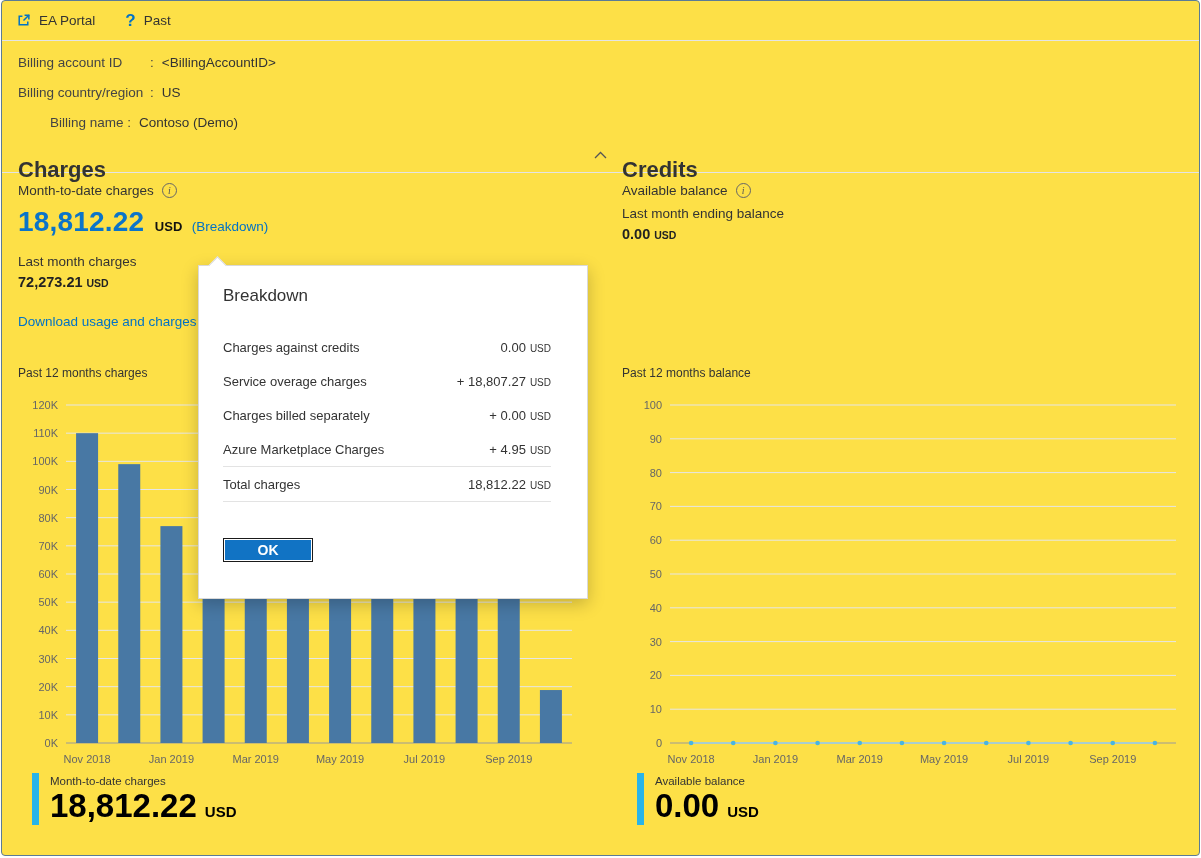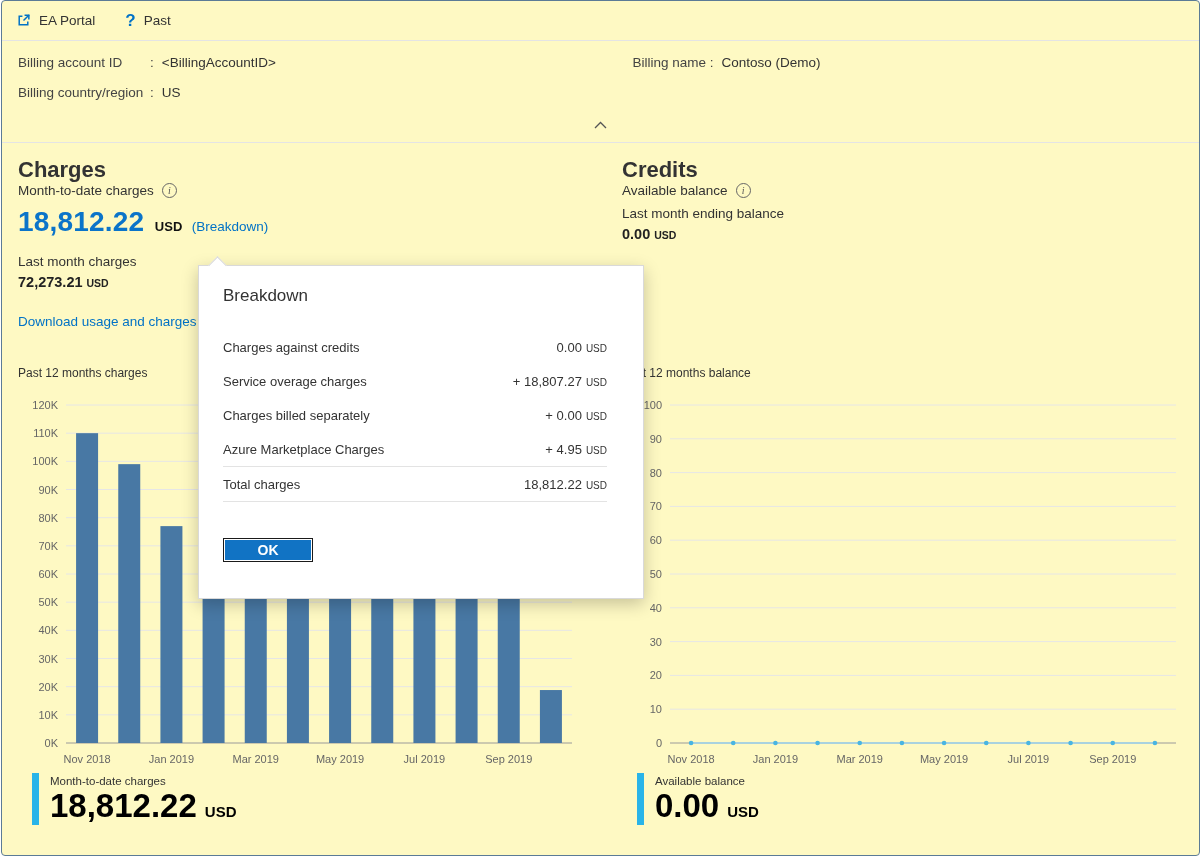--- a/index.html
+++ b/index.html
@@ -1,30 +1,30 @@
 <!DOCTYPE html>
 <html><head>
 <meta charset="utf-8">
 <style>
   * { box-sizing: border-box; margin: 0; padding: 0; }
   html,body { background:#fff; }
   body { font-family:"Liberation Sans","DejaVu Sans",sans-serif; color:#333; }
 
   .page { position:relative; width:1199px; height:856px; margin:0 auto;
-          border:1px solid #5b7b96; border-radius:4px; background:#fef9c3; overflow:hidden; }
+          border:1px solid #5b7b96; border-radius:4px; background:#fde047; overflow:hidden; }
 
   
   .topbar { display:flex; align-items:center; height:40px; border-bottom:1px solid #e4e4e4;
             padding:0 14px; gap:30px; }
   .topbar-item { display:flex; align-items:center; gap:8px; font-size:13.5px; color:#333; cursor:pointer; }
   .q-icon { color:#0072c6; font-weight:bold; font-size:17px; line-height:1; }
 
   
   .billing { padding:14px 16px 4px; border-bottom:1px solid #e4e4e4; font-size:13.5px; color:#444; }
-  .billing-grid { display:grid; grid-template-columns:1fr 1fr; }
+  .billing-grid { display:grid; grid-template-columns:1fr; }
   .billing-row { margin-bottom:15px; white-space:nowrap; }
   .b-label { display:inline-block; min-width:132px; }
   .b-colon { margin:0 8px 0 0; }
   .b-value { color:#333; }
   .billing-cell.right { padding-left:32px; }
   .chevron-wrap { text-align:center; padding:2px 0 6px; cursor:pointer; }
 
   
   .col { position:absolute; top:150px; width:566px; }
   .col.left  { left:16px; }
@@ -50,21 +50,21 @@
   .footer-metric { position:absolute; top:772px; display:flex; }
   .footer-metric.fm-left  { left:30px; }
   .footer-metric.fm-right { left:635px; }
   .accent { width:7px; background:#29b4e8; }
   .fm-body { margin-left:11px; }
   .fm-label { font-size:11.5px; color:#333; margin-top:2px; }
   .fm-val { font-size:33px; font-weight:700; color:#000; line-height:1.15; }
   .fm-usd { font-size:15px; font-weight:700; color:#000; margin-left:8px; }
 
   
-  .dialog { position:absolute; left:196px; top:264px; width:446px; z-index:10;
+  .dialog { position:absolute; left:196px; top:264px; width:390px; z-index:10;
             background:#fff; border:1px solid #d9d9d9; box-shadow:0 5px 16px rgba(0,0,0,.22);
             padding:20px 0 22px; }
   .dialog::before { content:""; position:absolute; top:-7px; left:12px; width:12px; height:12px;
             background:#fff; border-left:1px solid #d9d9d9; border-top:1px solid #d9d9d9;
             transform:rotate(45deg); }
   .dlg-title { font-size:17px; font-weight:400; color:#333; margin:0 24px 24px; }
   .dlg-row { display:flex; justify-content:space-between; align-items:center;
              padding:0 36px 0 24px; height:34px; font-size:13px; color:#333; }
   .dlg-val { white-space:nowrap; }
   .dlg-cur { font-size:10px; margin-left:4px; }

